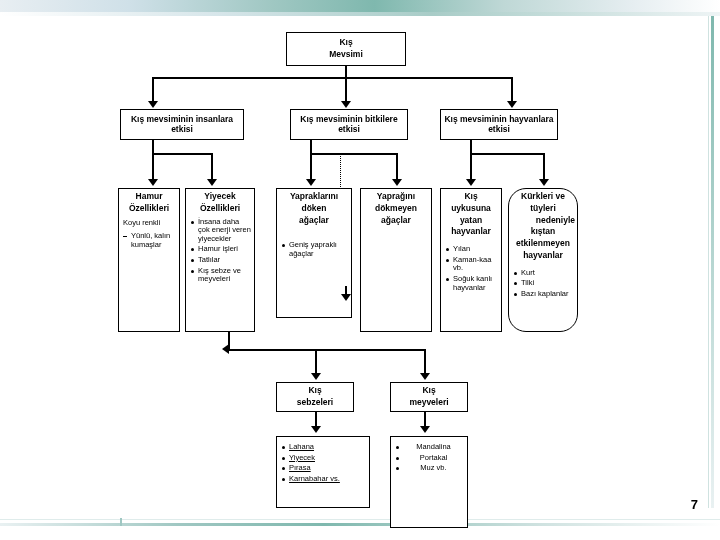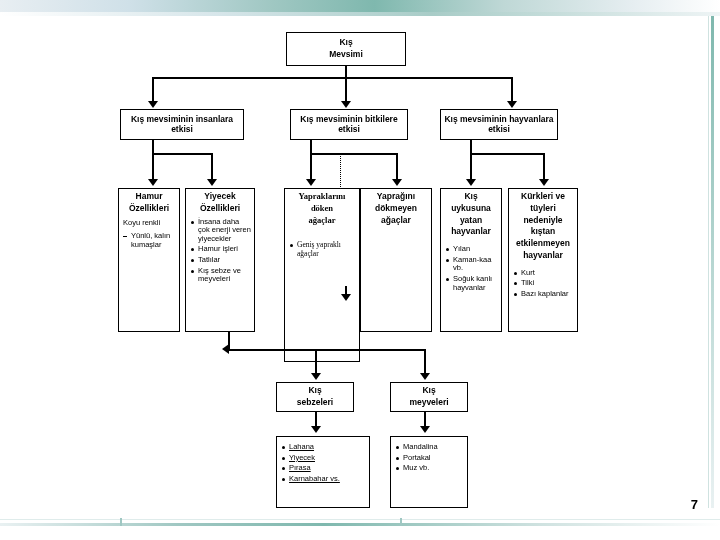--- a/index.html
+++ b/index.html
@@ -161,21 +161,21 @@
       <div class="title">Yiyecek</div>
       <div class="title" style="padding-top:0;">Özellikleri</div>
       <ul>
         <li>İnsana daha çok enerji veren yiyecekler</li>
         <li>Hamur işleri</li>
         <li>Tatlılar</li>
         <li>Kış sebze ve meyveleri</li>
       </ul>
     </div>
 
-    <div class="box" style="left:284px;top:172px;width:76px;height:174px;font-family:Liberation Serif, serif;">
+    <div class="box" style="left:276px;top:172px;width:76px;height:130px;">
       <div class="title">Yapraklarını</div>
       <div class="title" style="padding-top:0;">döken</div>
       <div class="title" style="padding-top:0;">ağaçlar</div>
       <ul style="padding-top:14px;">
         <li>Geniş yapraklı ağaçlar</li>
       </ul>
     </div>
 
     <div class="box" style="left:360px;top:172px;width:72px;height:144px;">
       <div class="title">Yaprağını</div>
@@ -188,24 +188,24 @@
       <div class="title" style="padding-top:0;">uykusuna</div>
       <div class="title" style="padding-top:0;">yatan</div>
       <div class="title" style="padding-top:0;">hayvanlar</div>
       <ul style="padding-top:6px;">
         <li>Yılan</li>
         <li>Kaman-kaa vb.</li>
         <li>Soğuk kanlı hayvanlar</li>
       </ul>
     </div>
 
-    <div class="box" style="left:508px;top:172px;width:70px;height:144px;">
+    <div class="box" style="left:508px;top:172px;width:70px;height:144px;border-radius:18px;">
       <div class="title">Kürkleri ve</div>
       <div class="title" style="padding-top:0;">tüyleri</div>
-      <div class="title" style="padding-top:0;">nedeniyle</div>
+      <div class="title" style="padding-top:0;text-align:right;">nedeniyle</div>
       <div class="title" style="padding-top:0;">kıştan</div>
       <div class="title" style="padding-top:0;">etkilenmeyen</div>
       <div class="title" style="padding-top:0;">hayvanlar</div>
       <ul style="padding-top:6px;">
         <li>Kurt</li>
         <li>Tilki</li>
         <li>Bazı kaplanlar</li>
       </ul>
     </div>
 
@@ -237,21 +237,21 @@
 
     <div class="box" style="left:276px;top:420px;width:94px;height:72px;text-decoration:underline;">
       <ul style="padding-top:6px;">
         <li>Lahana</li>
         <li>Yiyecek</li>
         <li>Pırasa</li>
         <li>Karnabahar vs.</li>
       </ul>
     </div>
 
-    <div class="box" style="left:390px;top:420px;width:78px;height:72px;">
+    <div class="box" style="left:390px;top:420px;width:78px;height:92px;text-align:center;">
       <ul style="padding-top:6px;">
         <li>Mandalina</li>
         <li>Portakal</li>
         <li>Muz vb.</li>
       </ul>
     </div>
 
   </div>
 </div>
 

